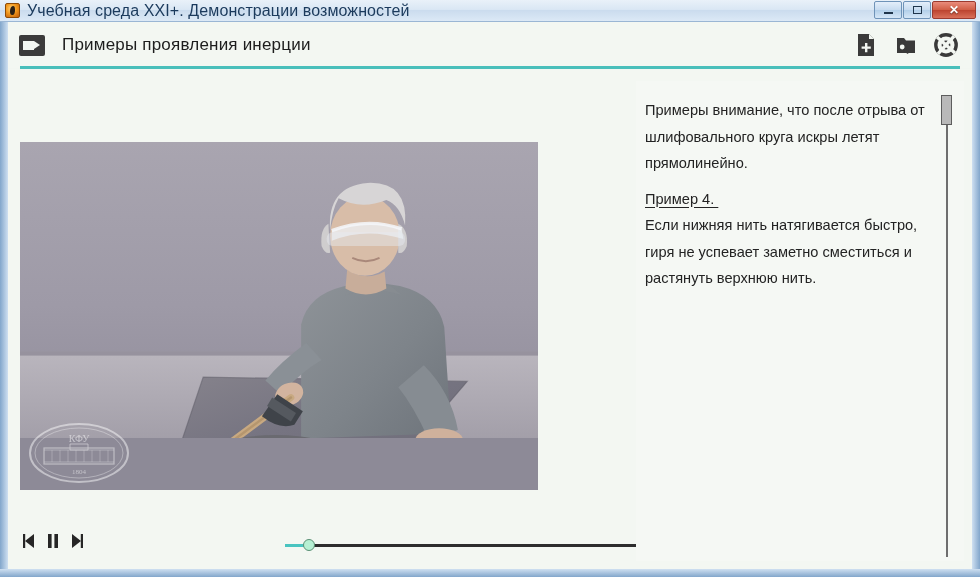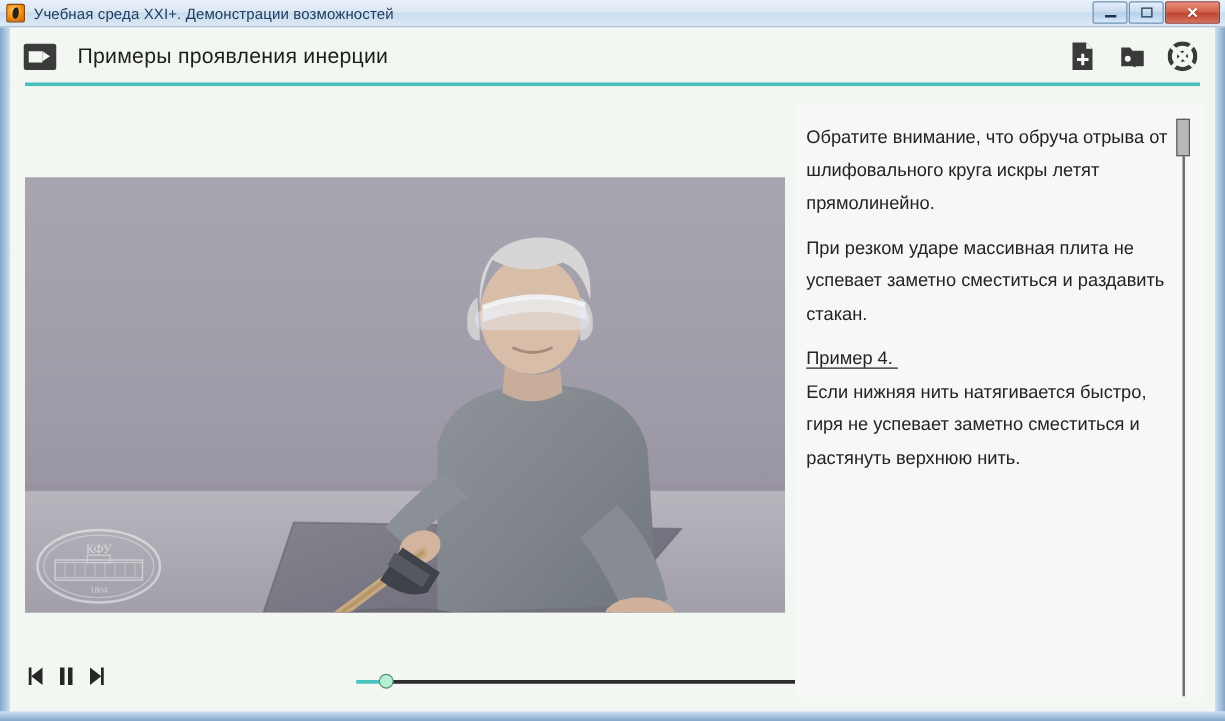--- a/index.html
+++ b/index.html
@@ -56,21 +56,21 @@
   }
   #app-icon::after {
     content: "";
     position: absolute;
     left: 4px; top: 2px;
     width: 5px; height: 9px;
     background: #2b2016;
     border-radius: 60% 40% 55% 45%;
   }
   #window-title {
-    font-size: 12px;
+    font-size: 16px;
     color: #1b3a5c;
     margin-left: 7px;
     white-space: nowrap;
     letter-spacing: 0.1px;
   }
 
   .win-btns {
     position: absolute;
     right: 4px; top: 1px;
     display: flex;
@@ -169,21 +169,21 @@
   #content {
     position: absolute;
     left: 8px; top: 69px;
     width: 964px; height: 500px;
     background: #f3f7f2;
   }
 
   #video-player {
     position: absolute;
     left: 12px; top: 73px;
-    width: 608px; height: 348px;
+    width: 518px; height: 348px;
     overflow: hidden;
     background: #8d8a97;
     cursor: pointer;
   }
   
   #video-canvas { position: absolute; inset: 0; }
 
   #watermark {
     position: absolute;
     left: 8px; bottom: 6px;
@@ -454,28 +454,27 @@
         <div id="seek-filled"></div>
         <div id="seek-track"></div>
         <div id="seek-handle"></div>
       </div>
     </div>
 
     <div id="text-panel">
       <div id="text-body">
 
         <div>
-          <div class="ex-body">Обратите внимание, что обруча отрыва от шлифовального круга искры летят прямолинейно.</div>
+          <div class="ex-body">Примеры внимание, что после отрыва от шлифовального круга искры летят прямолинейно.</div>
         </div>
 
         <div>
         </div>
 
         <div>
-          <div class="ex-body">При резком ударе массивная плита не успевает заметно сместиться и раздавить стакан.</div>
         </div>
 
         <div>
           <div class="ex-heading">Пример 4. </div>
           <div class="ex-body">Если нижняя нить натягивается быстро, гиря не успевает заметно сместиться и растянуть верхнюю нить.</div>
         </div>
 
       </div>
 
       <div id="text-scrollbar">

